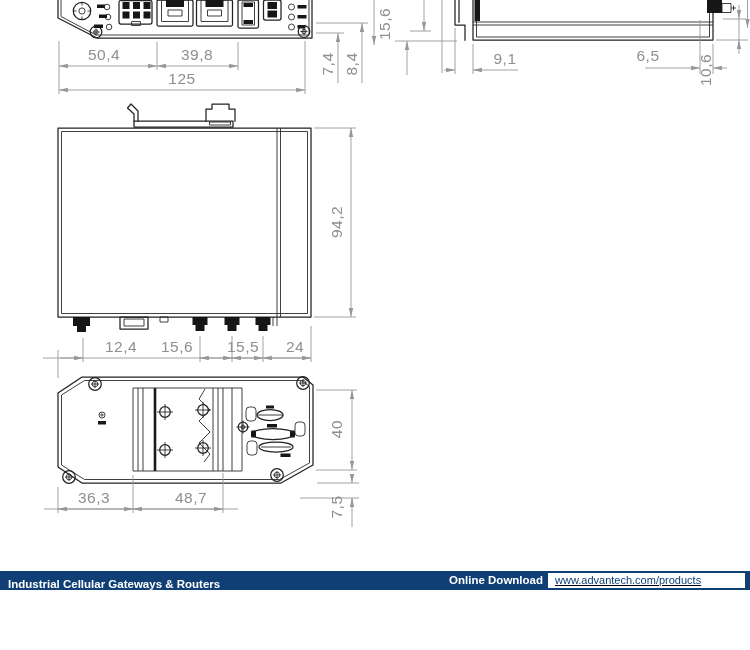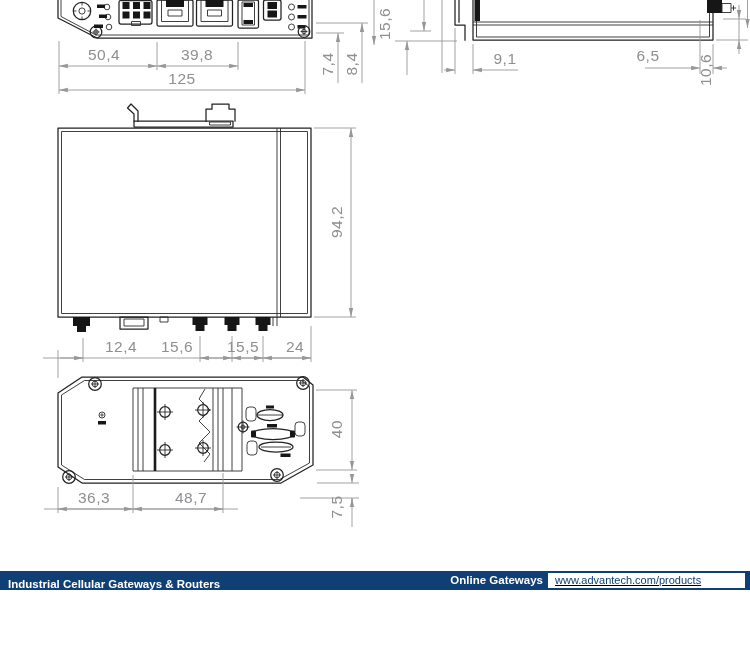--- a/index.html
+++ b/index.html
@@ -295,19 +295,19 @@
     <line class="g" x1="58" y1="509" x2="133" y2="509" marker-start="url(#arr)" marker-end="url(#arr)"></line>
     <line class="g" x1="133" y1="509" x2="223" y2="509" marker-start="url(#arr)" marker-end="url(#arr)"></line>
     <text class="t" x="94" y="503" text-anchor="middle">36,3</text>
     <text class="t" x="191" y="503" text-anchor="middle">48,7</text>
   </g>
 </svg>
 
 
 <div class="footer-bar">
   <span class="footer-cat">Industrial Cellular Gateways &amp; Routers</span>
-  <span class="footer-dl">Online Gateways</span>
+  <span class="footer-dl">Online Download</span>
   <div class="footer-urlbox">
     <span class="footer-url">www.advantech.com/products</span>
   </div>
 </div>
 
 </div>
 
 </body></html>

